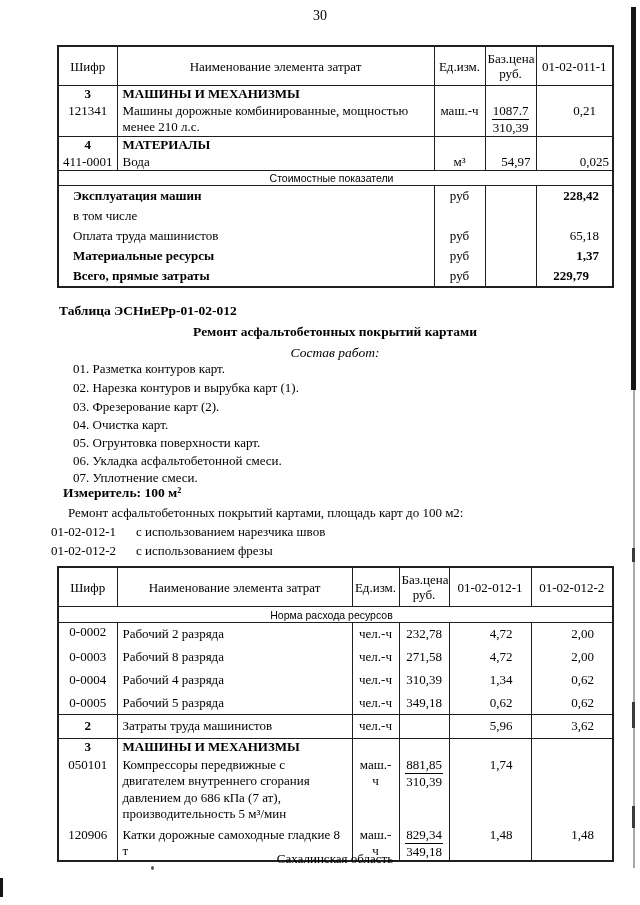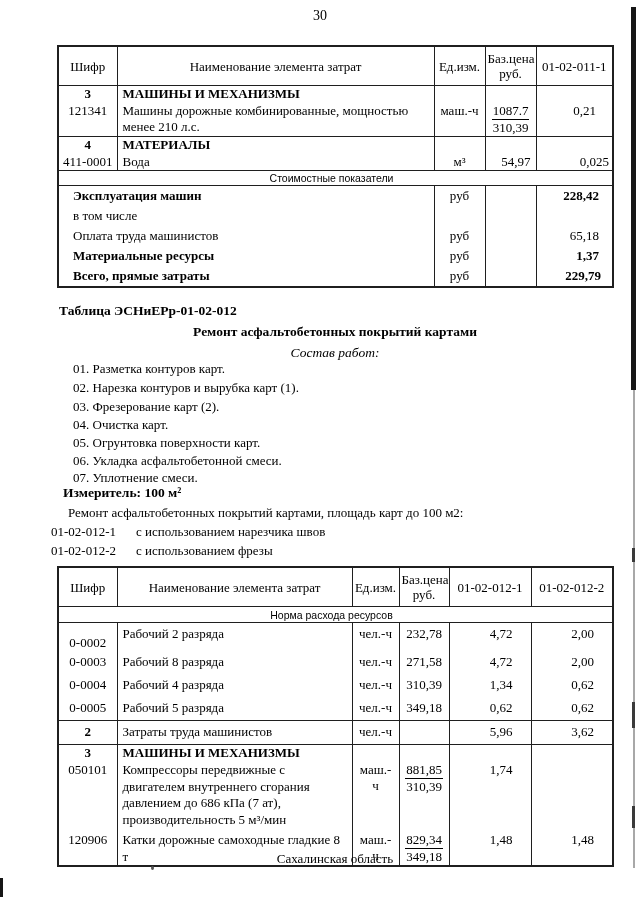--- a/index.html
+++ b/index.html
@@ -141,21 +141,21 @@
     <tr class="cost" style="height:20px">
       <td colspan="2" class="clabel b">Материальные ресурсы</td>
       <td class="c-unit">руб</td>
       <td></td>
       <td class="c-val b" style="padding-right:13px">1,37</td>
     </tr>
     <tr class="cost" style="height:21px">
       <td colspan="2" class="clabel b">Всего, прямые затраты</td>
       <td class="c-unit">руб</td>
       <td></td>
-      <td class="c-val b" style="padding-right:11px">229,79</td>
+      <td class="c-val b" style="padding-right:23px">229,79</td>
     </tr>
   </tbody>
     </table>
 
   <div class="abs tlabel">Таблица  ЭСНиЕРр-01-02-012</div>
   <div class="abs stitle">Ремонт асфальтобетонных покрытий картами</div>
   <div class="abs ssub">Состав работ:</div>
 
   <div class="abs witem" style="top:361px">01. Разметка контуров карт.</div>
   <div class="abs witem" style="top:380px">02. Нарезка контуров и вырубка карт (1).</div>
@@ -193,21 +193,21 @@
         <div>Баз.цена</div>
         <div>руб.</div>
       </td>
       <td>01-02-012-1</td>
       <td>01-02-012-2</td>
     </tr>
     <tr class="band" style="height:16px">
       <td colspan="6">Норма расхода ресурсов</td>
     </tr>
     <tr class="item" style="height:23px">
-      <td class="c-code" style="padding-top:12px">0-0002</td>
+      <td class="c-code" style="padding-top:1px">0-0002</td>
       <td class="c-name" style="padding-top:3px">Рабочий 2 разряда</td>
       <td class="c-unit" style="padding-top:3px">чел.-ч</td>
       <td class="c-price" style="padding-top:3px">232,78</td>
       <td class="c-val" style="padding-top:3px">4,72</td>
       <td class="c-val" style="padding-top:3px">2,00</td>
     </tr>
     <tr class="item" style="height:23px">
       <td class="c-code" style="padding-top:3px">0-0003</td>
       <td class="c-name" style="padding-top:3px">Рабочий 8 разряда</td>
       <td class="c-unit" style="padding-top:3px">чел.-ч</td>

